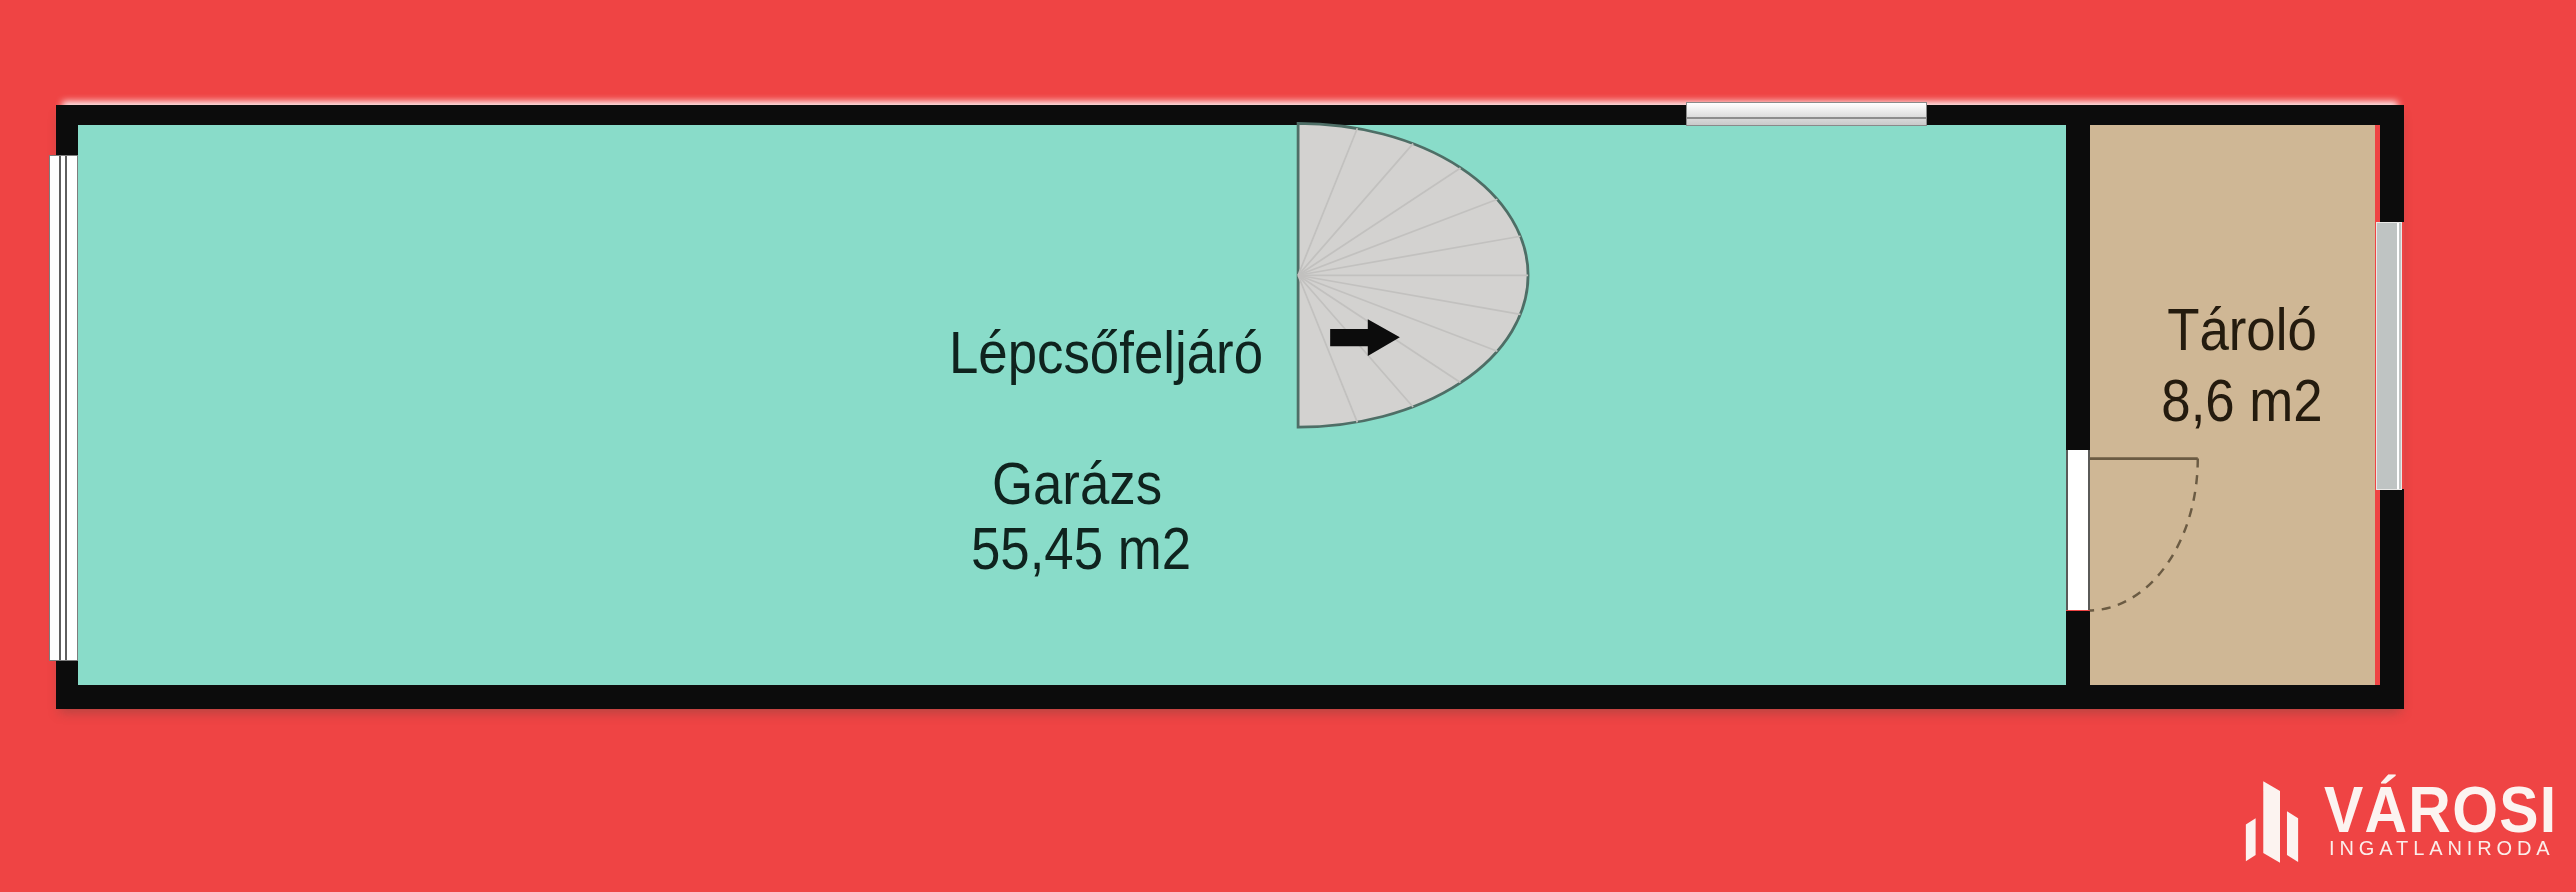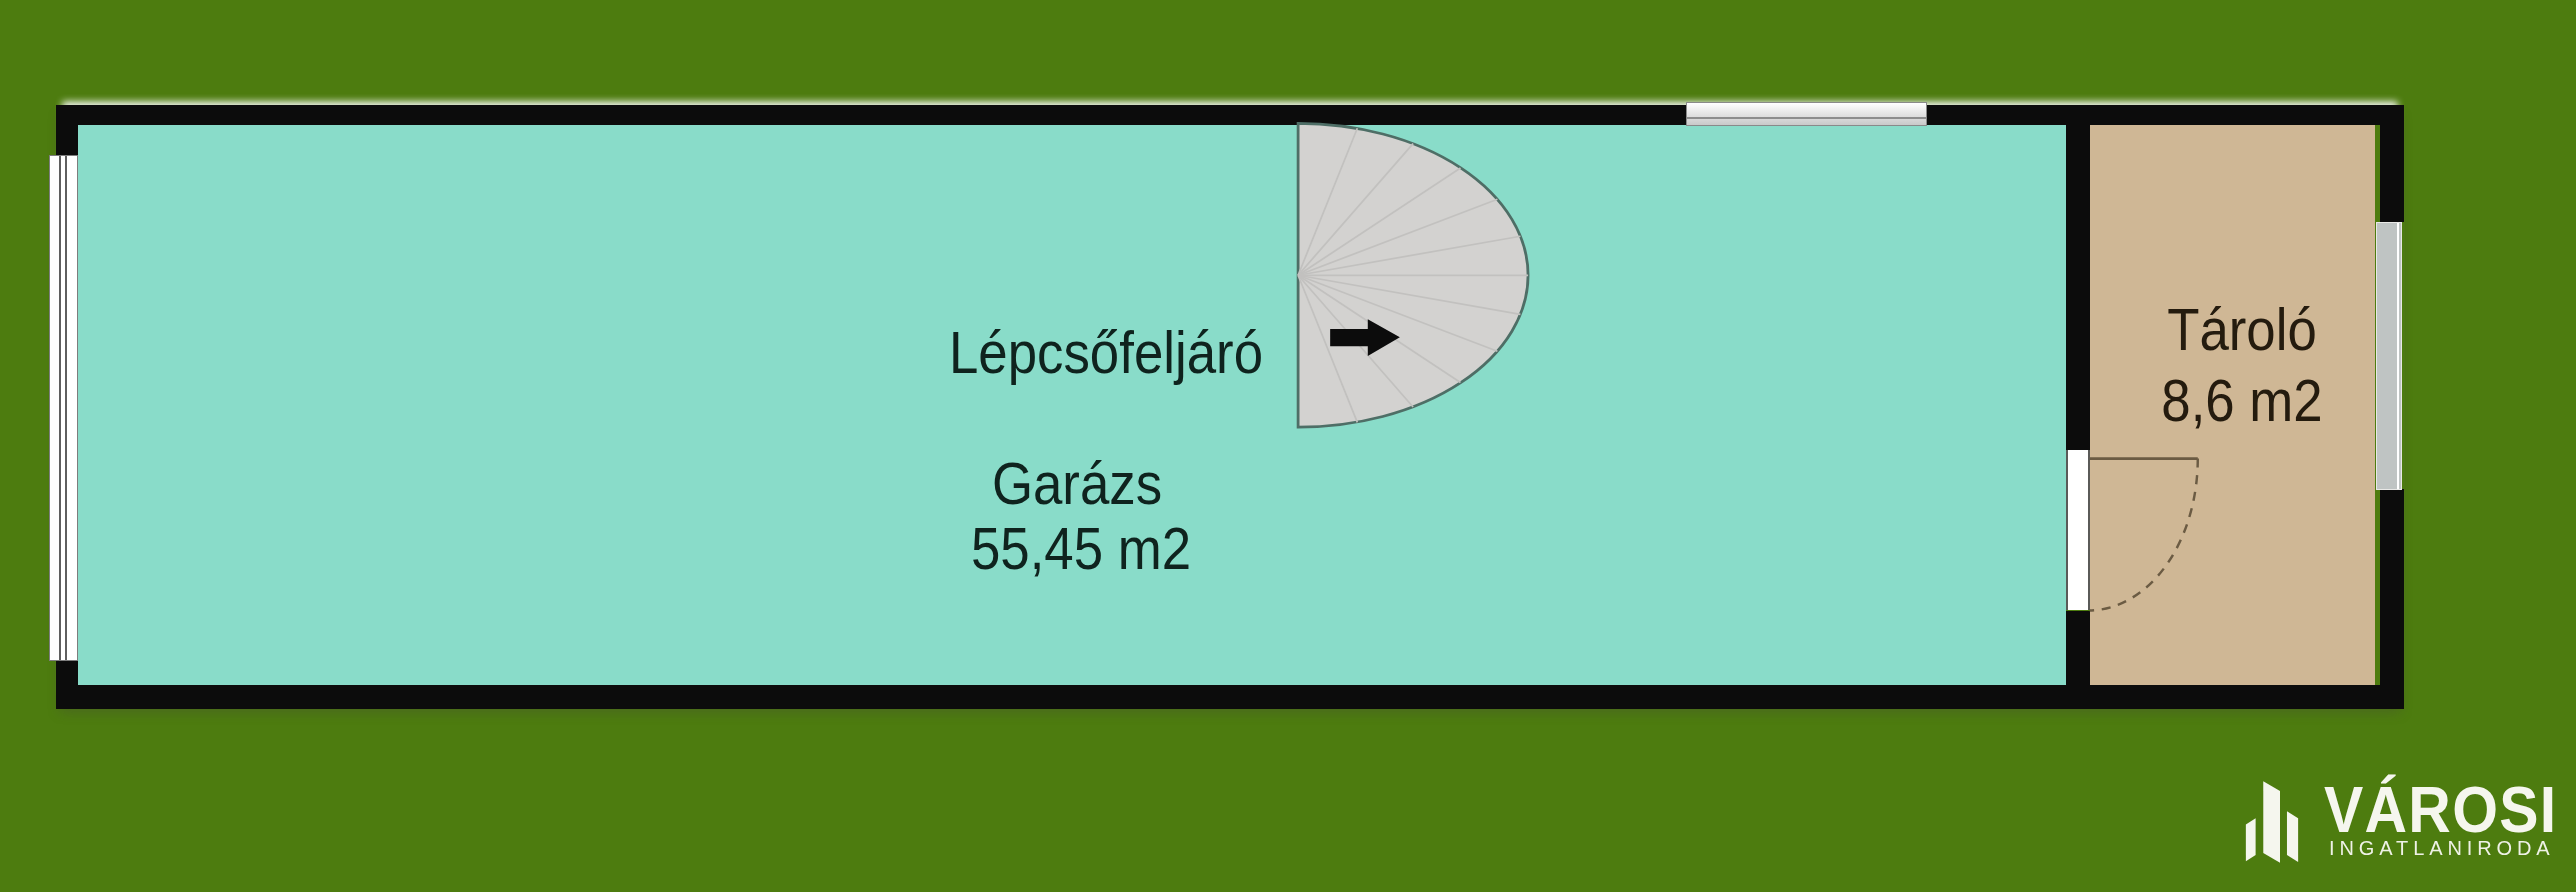--- a/index.html
+++ b/index.html
@@ -2,21 +2,21 @@
 <html style="font-size:11px"><head>
 <meta charset="utf-8">
 <style>
   html,body{margin:0;padding:0;}
   body{
     width:2576px;height:892px;
     background:#f0efeb;
     font-family:"Liberation Sans", sans-serif;
     overflow:hidden;
   }
-  .canvas{position:relative;width:2576px;height:892px;background:#4d7c0f;}
+  .canvas{position:relative;width:2576px;height:892px;background:#ef4444;}
 
   .abs{position:absolute;}
 
   
   .room-garage{left:78px;top:124px;width:1988px;height:561px;background:#89dcc9;}
   .room-storage{left:2090px;top:124px;width:285px;height:561px;background:#cfb795;}
 
   
   .plan-shadow{left:56px;top:105px;width:2348px;height:604px;
     box-shadow:0 7px 11px -2.8px rgba(70,70,60,.35), 0 -9.8px 7px -5.6px rgba(255,255,255,.95);

